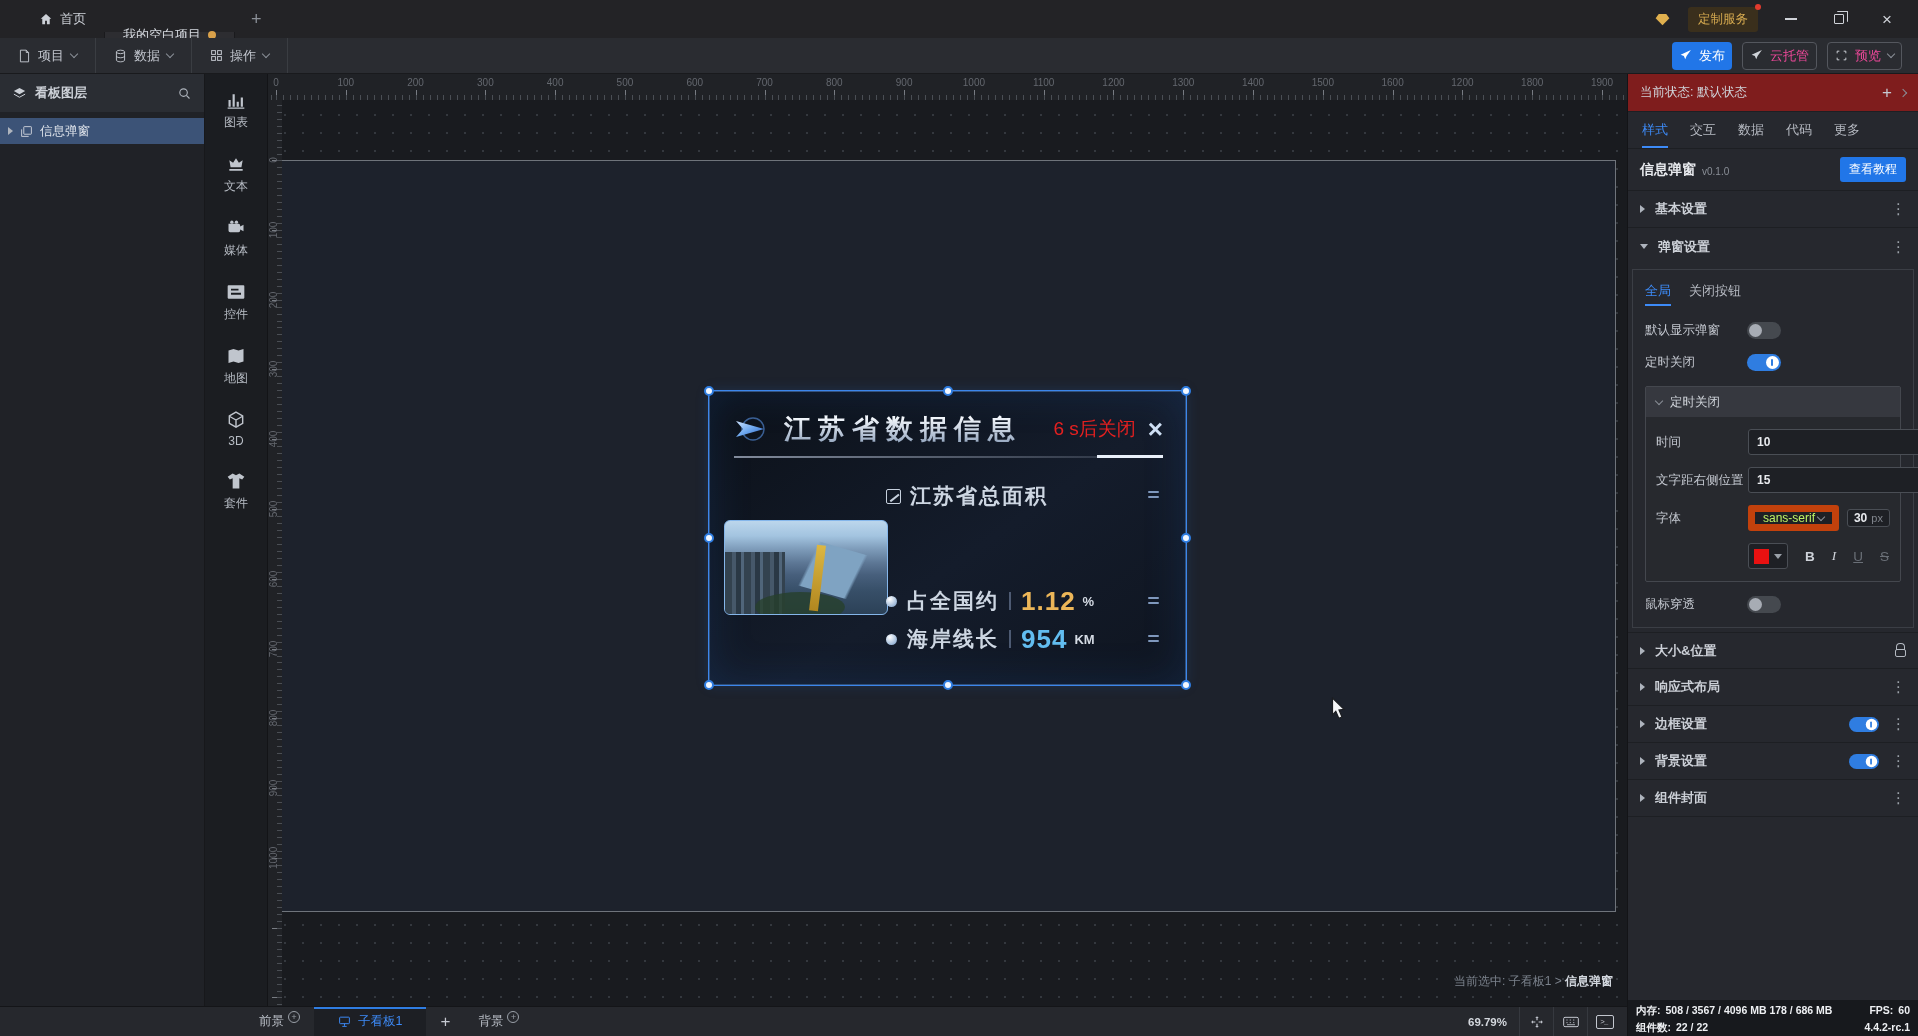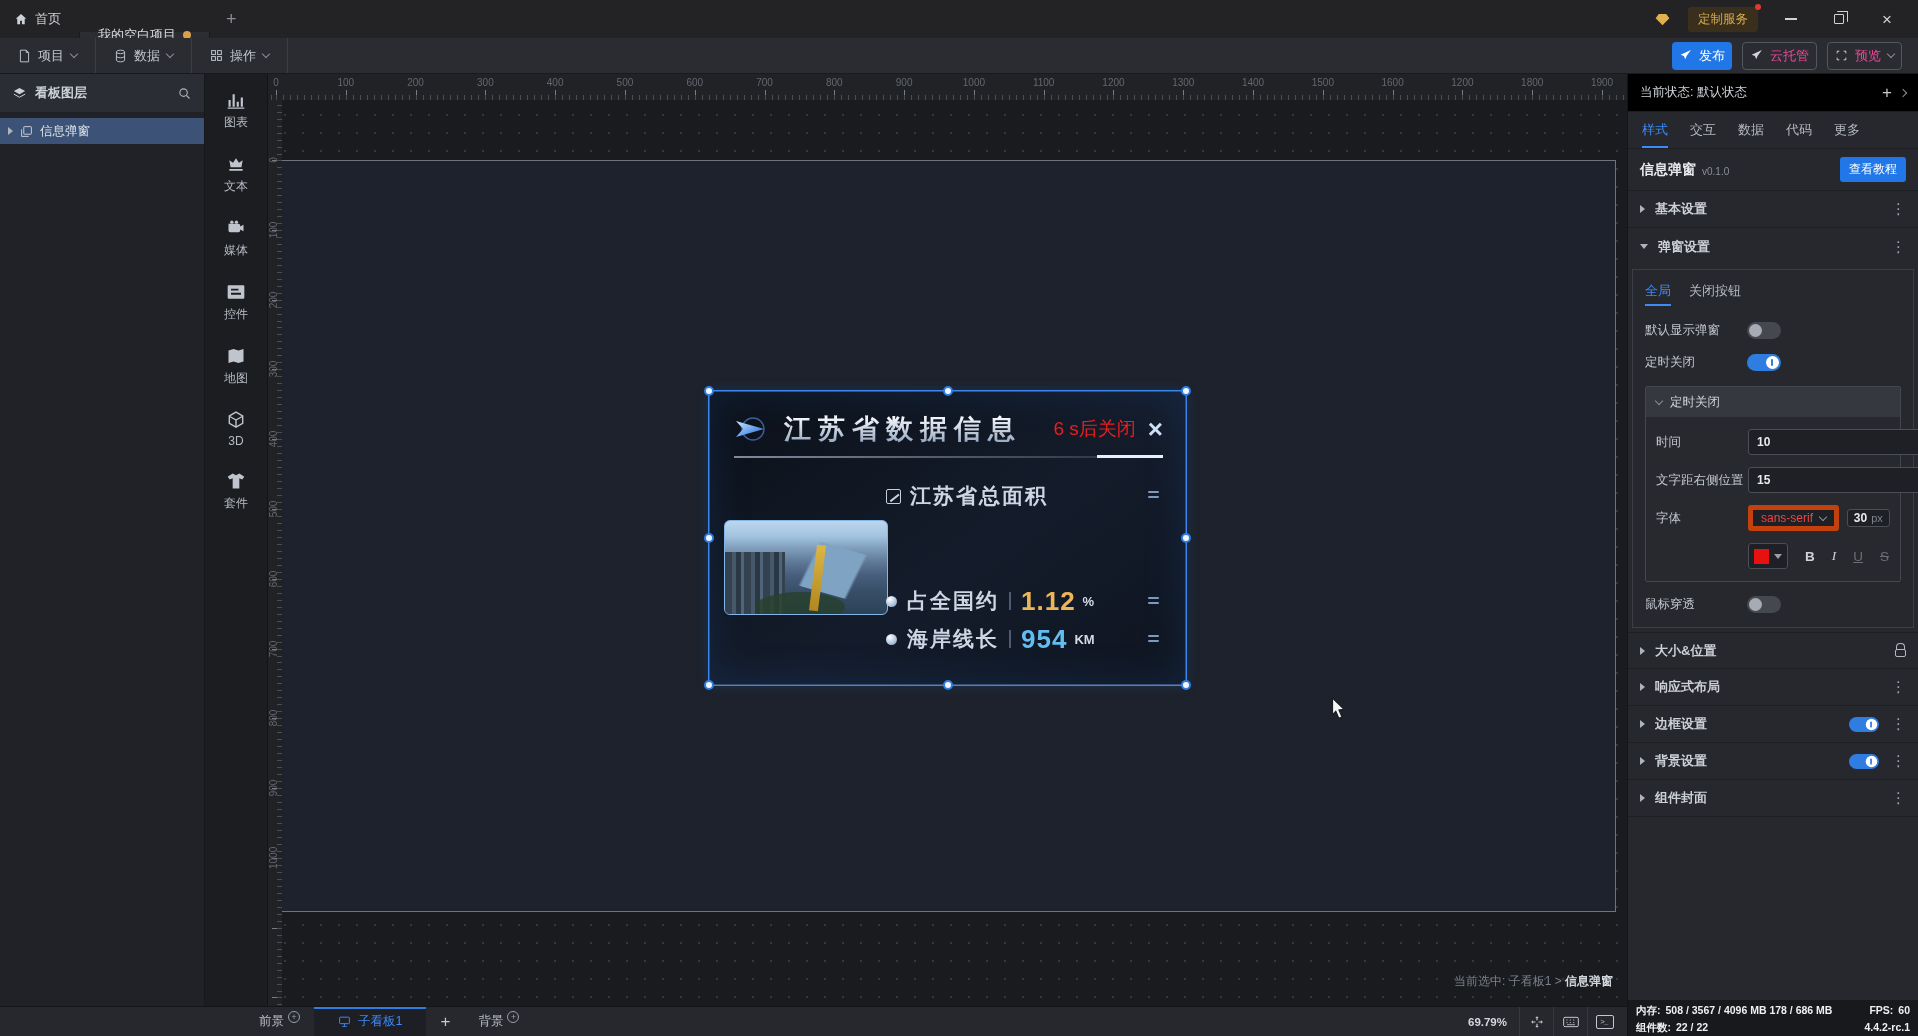--- a/index.html
+++ b/index.html
@@ -3,21 +3,21 @@
 <meta charset="utf-8">
 <style>
   *{margin:0;padding:0;box-sizing:border-box;font-family:"Liberation Sans","DejaVu Sans",sans-serif;}
   html,body{width:1918px;height:1036px;overflow:hidden;background:#191b1f;color:#c6cad2;}
   #app{position:relative;width:1918px;height:1036px;}
   svg{display:block;}
 
   
   #titlebar{position:absolute;left:0;top:0;width:1918px;height:38px;background:#232326;display:flex;align-items:stretch;}
   .tb-tab{display:flex;align-items:center;gap:7px;padding:0 18px;font-size:13px;color:#cdd1d8;}
-  .tb-tab.home{padding-left:14px;}
+  .tb-tab.home{padding-left:39px;}
   .tb-tab.active{background:#2d2d31;border-left:1px solid #1a1a1d;border-right:1px solid #1a1a1d;color:#d6dae0;margin-top:32px;}
   .orange-dot{width:8px;height:8px;border-radius:50%;background:#d9a14a;display:inline-block;}
   .newtab{display:flex;align-items:center;padding:0 16px;font-size:18px;color:#8a8f97;}
   .tb-right{margin-left:auto;display:flex;align-items:center;gap:18px;padding-right:16px;}
   .gem{color:#e0b04e;}
   .chip{background:#3a2f1c;color:#d5a94f;font-size:12.5px;padding:4px 10px;border-radius:3px;position:relative;}
   .chip .reddot{position:absolute;right:-3px;top:-3px;width:6px;height:6px;border-radius:50%;background:#e23b2e;}
   .winbtn{width:30px;height:26px;display:flex;align-items:center;justify-content:center;color:#cfd2d8;}
   .minbar{width:12px;height:2px;background:#cfd2d8;}
   .restore{width:10px;height:10px;border:1.3px solid #cfd2d8;border-radius:1px;position:relative;}
@@ -86,21 +86,21 @@
   .value-box .big{font-size:29px;font-weight:bold;color:#f4f7fb;letter-spacing:1px;}
   .value-box .w-unit{color:#c3cdda;}
   .handle{position:absolute;width:10px;height:10px;border-radius:50%;background:#f2f7ff;border:2px solid #2f7de1;z-index:12;}
 
   .sel-note{position:absolute;right:14px;bottom:16px;font-size:12px;color:#7b828c;}
   .sel-note b{color:#d2d7de;font-weight:bold;}
   #cursor{position:absolute;left:1063px;top:623px;z-index:50;}
 
   
   #inspector{position:absolute;left:1627px;top:74px;width:291px;height:926px;background:#26282e;border-left:1px solid #131417;font-size:12.5px;}
-  .state-bar{height:38px;background:#000000;border-bottom:1px solid #1d1f23;display:flex;align-items:center;padding:0 12px;color:#cfd3d9;gap:8px;}
+  .state-bar{height:38px;background:#7f1d1d;border-bottom:1px solid #1d1f23;display:flex;align-items:center;padding:0 12px;color:#cfd3d9;gap:8px;}
   .state-bar .plus{margin-left:auto;font-size:17px;color:#c6cad2;}
   .insp-tabs{height:37px;display:flex;align-items:center;gap:22px;padding:0 14px;border-bottom:1px solid #1d1f23;font-size:13px;color:#b6bac2;}
   .insp-tab{height:100%;display:flex;align-items:center;position:relative;}
   .insp-tab.active{color:#3d8bf8;}
   .insp-tab.active::after{content:"";position:absolute;left:0;right:0;bottom:0;height:2px;background:#3d8bf8;}
   .comp-head{height:42px;display:flex;align-items:center;padding:0 12px;border-bottom:1px solid #1d1f23;}
   .comp-name{font-size:14px;font-weight:bold;color:#e8eaee;}
   .comp-ver{font-size:10px;color:#8a8f97;margin-left:6px;margin-top:4px;}
   .tutorial{margin-left:auto;background:#2176e8;color:#fff;font-size:12px;padding:4px 9px;border-radius:3px;}
   .sec-row{height:37px;display:flex;align-items:center;gap:10px;padding:0 12px;border-bottom:1px solid #1d1f23;color:#ccd0d7;font-weight:bold;font-size:13px;}
@@ -124,21 +124,21 @@
   .group{border:1px solid #44474e;background:#27292e;border-radius:2px;margin-bottom:14px;}
   .group-head{height:30px;display:flex;align-items:center;gap:8px;padding:0 10px;background:#36383f;color:#d0d4da;font-size:12.5px;}
   .chev.down{transform:rotate(45deg);margin-top:-2px;}
   .g-rows{padding:12px 10px;}
   .g-row{display:flex;align-items:center;margin-bottom:12px;}
   .g-row:last-child{margin-bottom:0;}
   .g-lbl{width:92px;color:#c3c7cf;font-size:12.5px;flex-shrink:0;}
   .input-box{flex:1;height:26px;background:#1e2025;border:1px solid #4a4e55;border-radius:3px;display:flex;align-items:center;padding:0 8px;}
   .input-box input{flex:1;min-width:0;background:transparent;border:none;outline:none;color:#e8eaee;font-weight:bold;font-size:12px;font-family:inherit;}
   .unit{color:#80858d;font-size:11px;margin-left:6px;}
-  .select-box{width:104px;height:26px;background:#1e2025;border:5px solid #c2410c;border-radius:3px;display:flex;align-items:center;justify-content:space-between;padding:0 8px;color:#ef4444;font-size:12px;}
+  .select-box{width:104px;height:26px;background:#1e2025;border:7px solid #c2410c;border-radius:3px;display:flex;align-items:center;justify-content:space-between;padding:0 8px;color:#bef264;font-size:12px;}
   .size-box{width:52px;height:18px;margin-left:8px;background:#1e2025;border:1px solid #4a4e55;border-radius:3px;display:flex;align-items:center;justify-content:center;gap:4px;}
   .size-box b{color:#e8eaee;font-size:12px;}
   .style-row{margin-left:92px;display:flex;align-items:center;gap:17px;}
   .swatch-box{width:40px;height:26px;background:#1e2025;border:1px solid #4a4e55;border-radius:3px;display:flex;align-items:center;justify-content:center;gap:5px;}
   .swatch{width:15px;height:15px;background:#e81111;}
   .fmt{font-size:13.5px;}
   .fmt.b{font-weight:bold;color:#ced2d9;}
   .fmt.i{font-style:italic;color:#ced2d9;font-family:"Liberation Serif","DejaVu Serif",serif;}
   .fmt.u{text-decoration:underline;color:#6a6f77;}
   .fmt.s{text-decoration:line-through;color:#6a6f77;}

